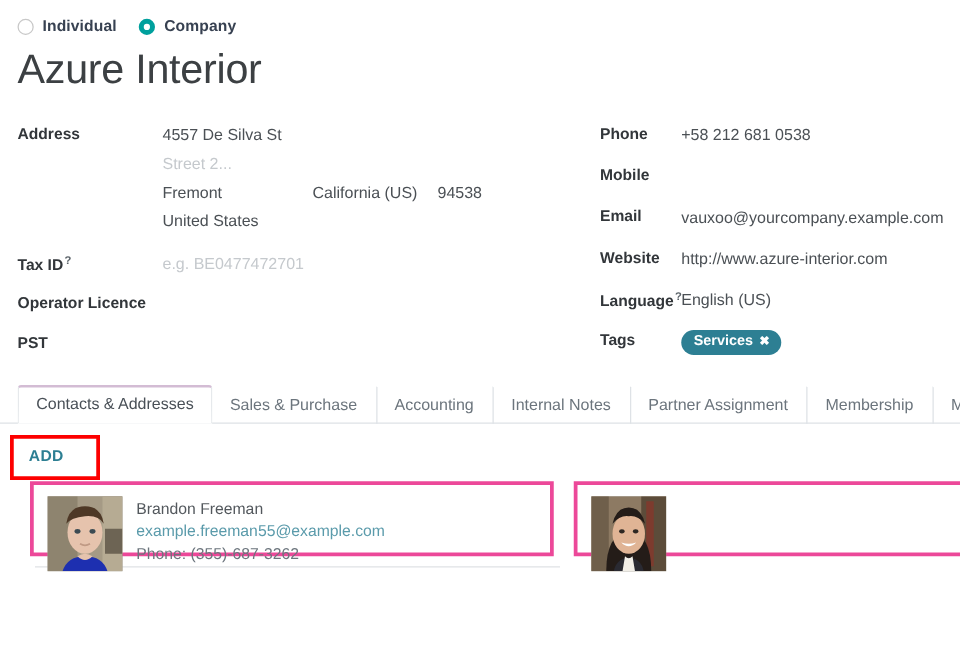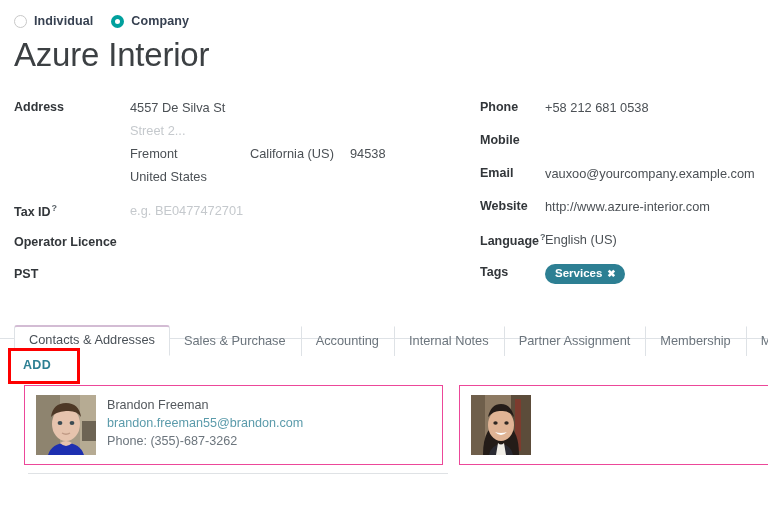--- a/index.html
+++ b/index.html
@@ -111,21 +111,21 @@
   .tab {
     font-size: 12.8px;
     color: #6c757d;
     padding: 6px 14px 7px 14px;
     border: 1px solid transparent;
     border-bottom: none;
     line-height: 16px;
     white-space: nowrap;
     background: transparent;
     position: relative;
-    top: 18px;
+    top: 1px;
     cursor: pointer;
     margin-top: 34px;
   }
   .tab + .tab { border-left: 1px solid #dee2e6; }
   .tab.active {
     background: #ffffff;
     color: #495057;
     border: 1px solid #dee2e6;
     border-bottom: 1px solid #ffffff;
     border-top: 2px solid #d3bcd4;
@@ -157,24 +157,24 @@
     font-family: "Liberation Sans", sans-serif;
   }
 
   
   .cards {
     display: flex;
     padding: 0 0 0 24px;
     gap: 16px;
   }
   .card {
-    border: 1px solid #ec4899;
+    border: 3px solid #ec4899;
     background: #fff;
     width: 419px;
-    height: 80px;
+    height: 60px;
     padding: 9px 10px 0 11px;
     display: flex;
     gap: 11px;
     flex: none;
     cursor: pointer;
   }
   .card.second { width: 330px; }
 
   .avatar {
     width: 60px; height: 60px;
@@ -330,21 +330,21 @@
         <path d="M15 22 q2 -14 15 -14 q13 0 15 14 q-4 -7 -15 -6 q-11 1 -15 6 z" fill="#4e3826"></path>
         <ellipse cx="24" cy="28" rx="2.4" ry="1.9" fill="#3b4a52"></ellipse>
         <ellipse cx="36" cy="28" rx="2.4" ry="1.9" fill="#3b4a52"></ellipse>
         <path d="M26 38 q4 2.5 8 0" stroke="#c09a85" stroke-width="1.4" fill="none"></path>
         <path d="M12 60 q4 -12 18 -12 q14 0 18 12 z" fill="#1d2fb0"></path>
         <path d="M24 48 q6 6 12 0 q-3 -2 -6 -2 q-3 0 -6 2 z" fill="#e6c3ad"></path>
       </svg>
     </div>
     <div class="cinfo">
       <div class="cname">Brandon Freeman</div>
-      <div class="cmail">brandon.freeman55@brandon.com</div>
+      <div class="cmail">example.freeman55@example.com</div>
       <div class="cphone">Phone: (355)-687-3262</div>
     </div>
   </div>
 
   <div class="card second">
     <div class="avatar">
       <svg width="60" height="60" viewBox="0 0 60 60" aria-hidden="true">
         <rect width="60" height="60" fill="#8d7a63"></rect>
         <rect x="0" y="0" width="14" height="60" fill="#6f5f4b"></rect>
         <rect x="40" y="0" width="20" height="60" fill="#5c4c3a"></rect>

